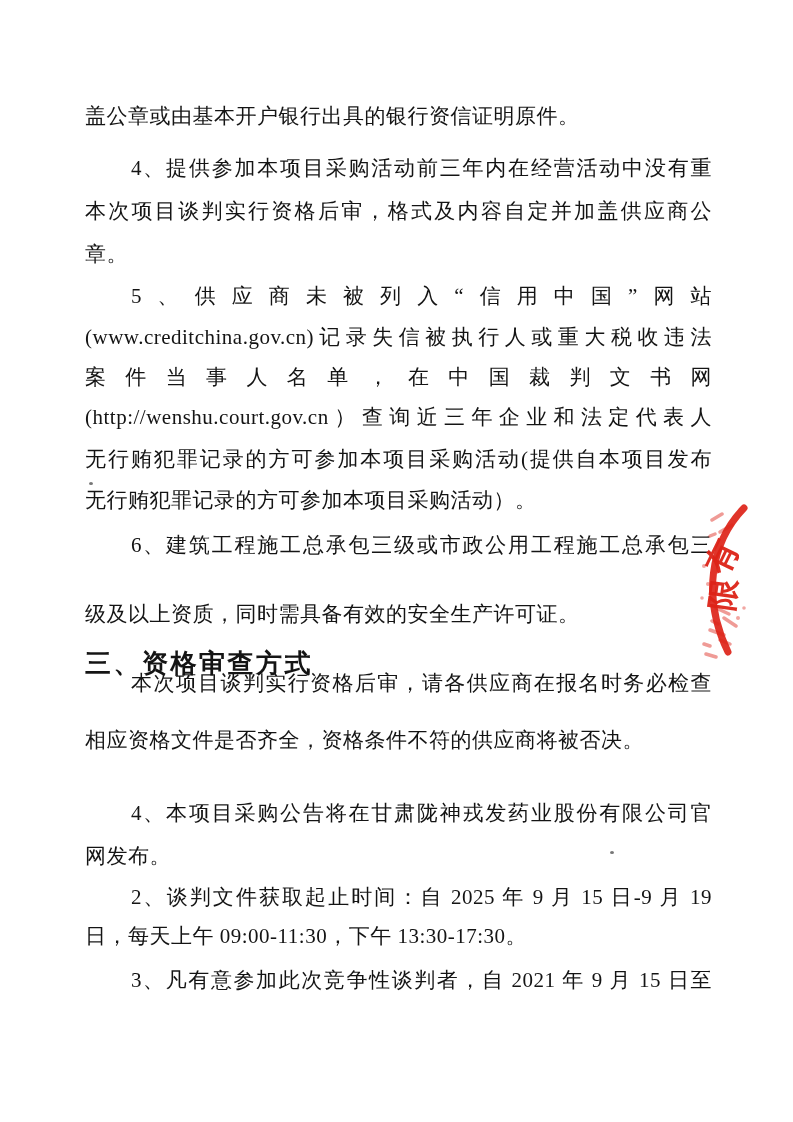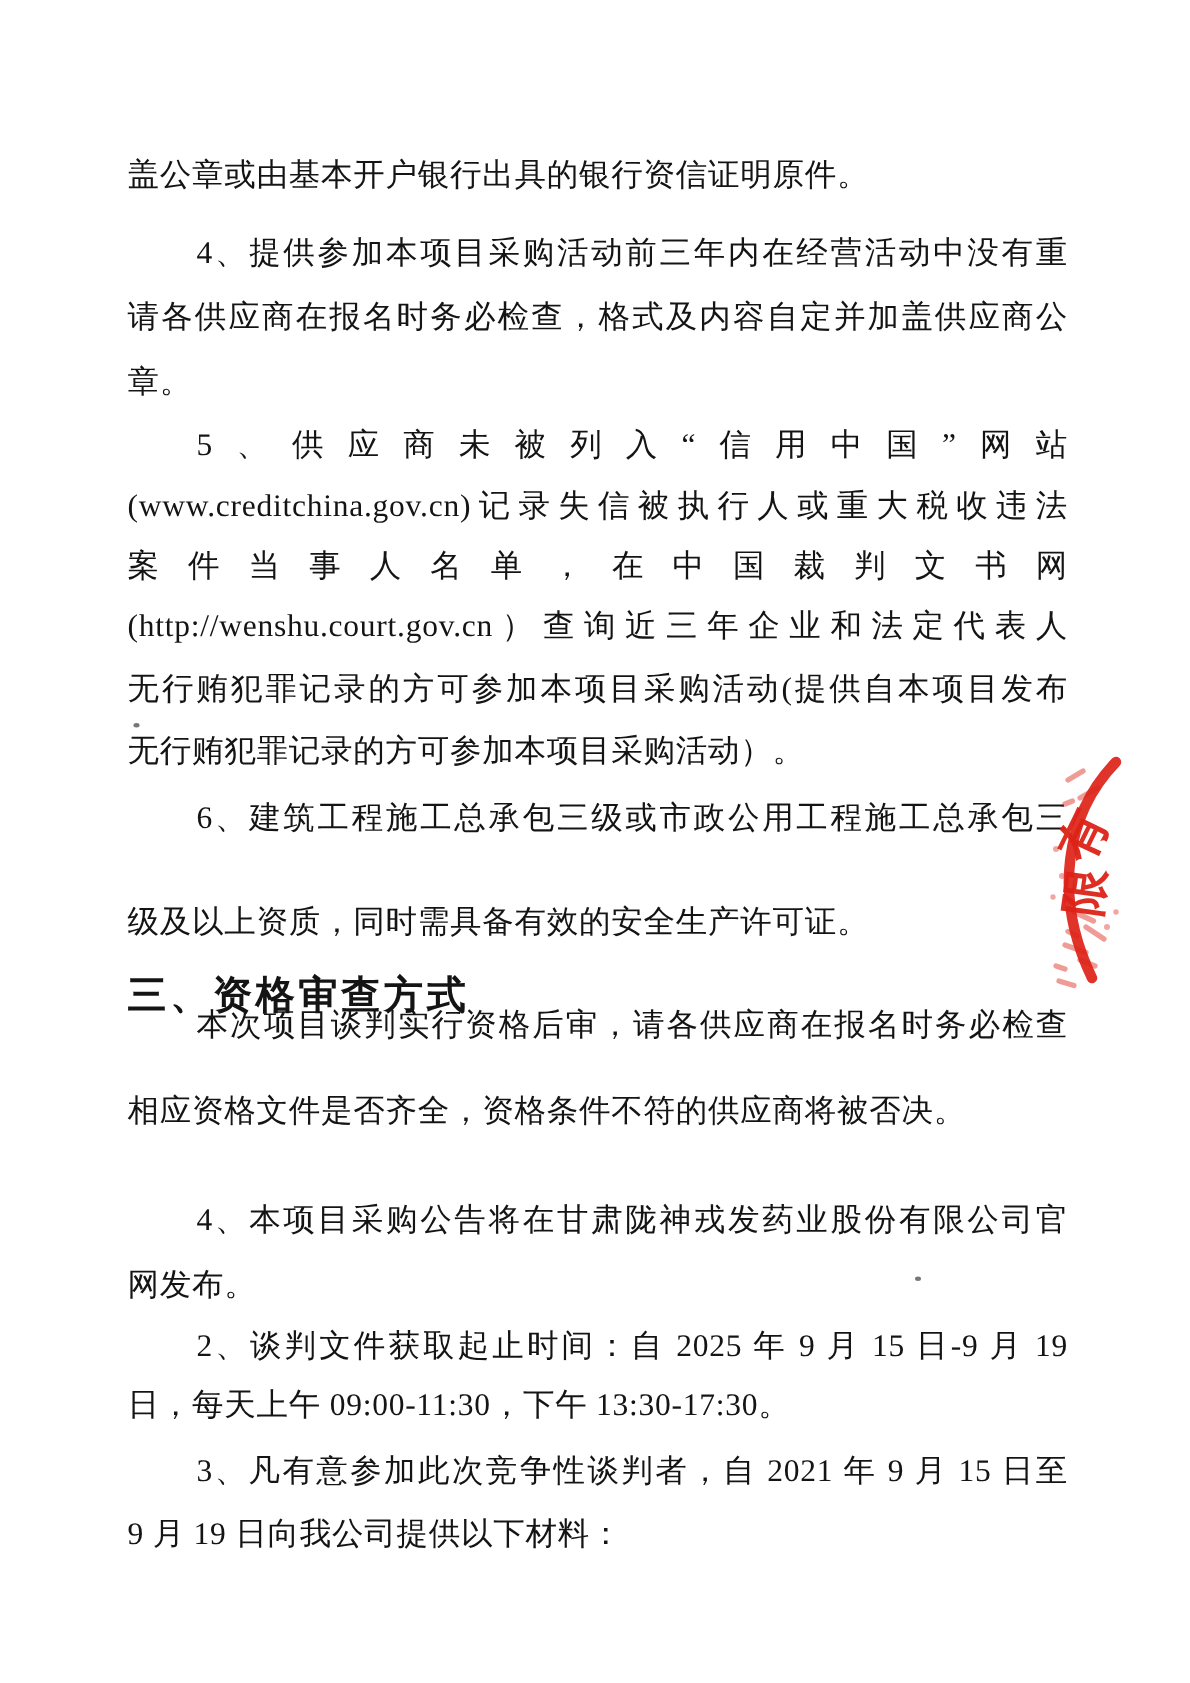--- a/index.html
+++ b/index.html
@@ -66,39 +66,38 @@
   }
 </style>
 </head>
 <body>
 
 <div class="page">
 
   <div class="textblock">
     <p class="ln" style="top:101px">盖公章或由基本开户银行出具的银行资信证明原件。</p>
     <p class="ln ind j" style="top:153px">4、提供参加本项目采购活动前三年内在经营活动中没有重</p>
-    <p class="ln j" style="top:196px">请各供应商在报名时务必检查，格式及内容自定并加盖供应商公</p>
+    <p class="ln j" style="top:196px">本次项目谈判实行资格后审，格式及内容自定并加盖供应商公</p>
     <p class="ln" style="top:239px">章。</p>
     <p class="ln ind j" style="top:281px">5、供应商未被列入“信用中国”网站</p>
     <p class="ln j" style="top:362px">案件当事人名单，在中国裁判文书网</p>
     <p class="ln j" style="top:322px">(www.creditchina.gov.cn)记录失信被执行人或重大税收违法</p>
     <p class="ln j" style="top:402px">(http://wenshu.court.gov.cn）查询近三年企业和法定代表人</p>
     <p class="ln j" style="top:444px">无行贿犯罪记录的方可参加本项目采购活动(提供自本项目发布</p>
     <p class="ln" style="top:485px">无行贿犯罪记录的方可参加本项目采购活动）。</p>
     <p class="ln ind j" style="top:530px">6、建筑工程施工总承包三级或市政公用工程施工总承包三</p>
     <p class="ln" style="top:599px">级及以上资质，同时需具备有效的安全生产许可证。</p>
     <p class="ln h" style="top:648px">三、资格审查方式</p>
     <p class="ln ind j" style="top:668px">本次项目谈判实行资格后审，请各供应商在报名时务必检查</p>
     <p class="ln" style="top:725px">相应资格文件是否齐全，资格条件不符的供应商将被否决。</p>
     <p class="ln ind j" style="top:798px">4、本项目采购公告将在甘肃陇神戎发药业股份有限公司官</p>
     <p class="ln" style="top:841px">网发布。</p>
     <p class="ln ind j" style="top:882px">2、谈判文件获取起止时间：自 2025 年 9 月 15 日-9 月 19</p>
     <p class="ln" style="top:921px">日，每天上午 09:00-11:30，下午 13:30-17:30。</p>
     <p class="ln ind j" style="top:965px">3、凡有意参加此次竞争性谈判者，自 2021 年 9 月 15 日至</p>
-    <p class="ln" style="top:1007px">9 月 19 日向我公司提供以下材料：</p>
   </div>
 
   <svg class="stamp" viewBox="0 0 103 210" aria-hidden="true">
 
     <path d="M54,50 C20,85 12,140 38,194" fill="none" stroke="#dd2318" stroke-width="7" stroke-linecap="round" opacity="0.92"></path>
 
     <text x="0" y="0" transform="translate(42,104) rotate(-64)" text-anchor="middle" font-family="Liberation Sans, sans-serif" font-weight="bold" font-size="33" fill="#dd2318" opacity="0.95">有</text>
     <text x="0" y="0" transform="translate(44,138) rotate(-82)" text-anchor="middle" font-family="Liberation Sans, sans-serif" font-weight="bold" font-size="32" fill="#dd2318" opacity="0.95">限</text>
 
     <g stroke="#dd2318" stroke-width="3.5" stroke-linecap="round" opacity="0.45">

